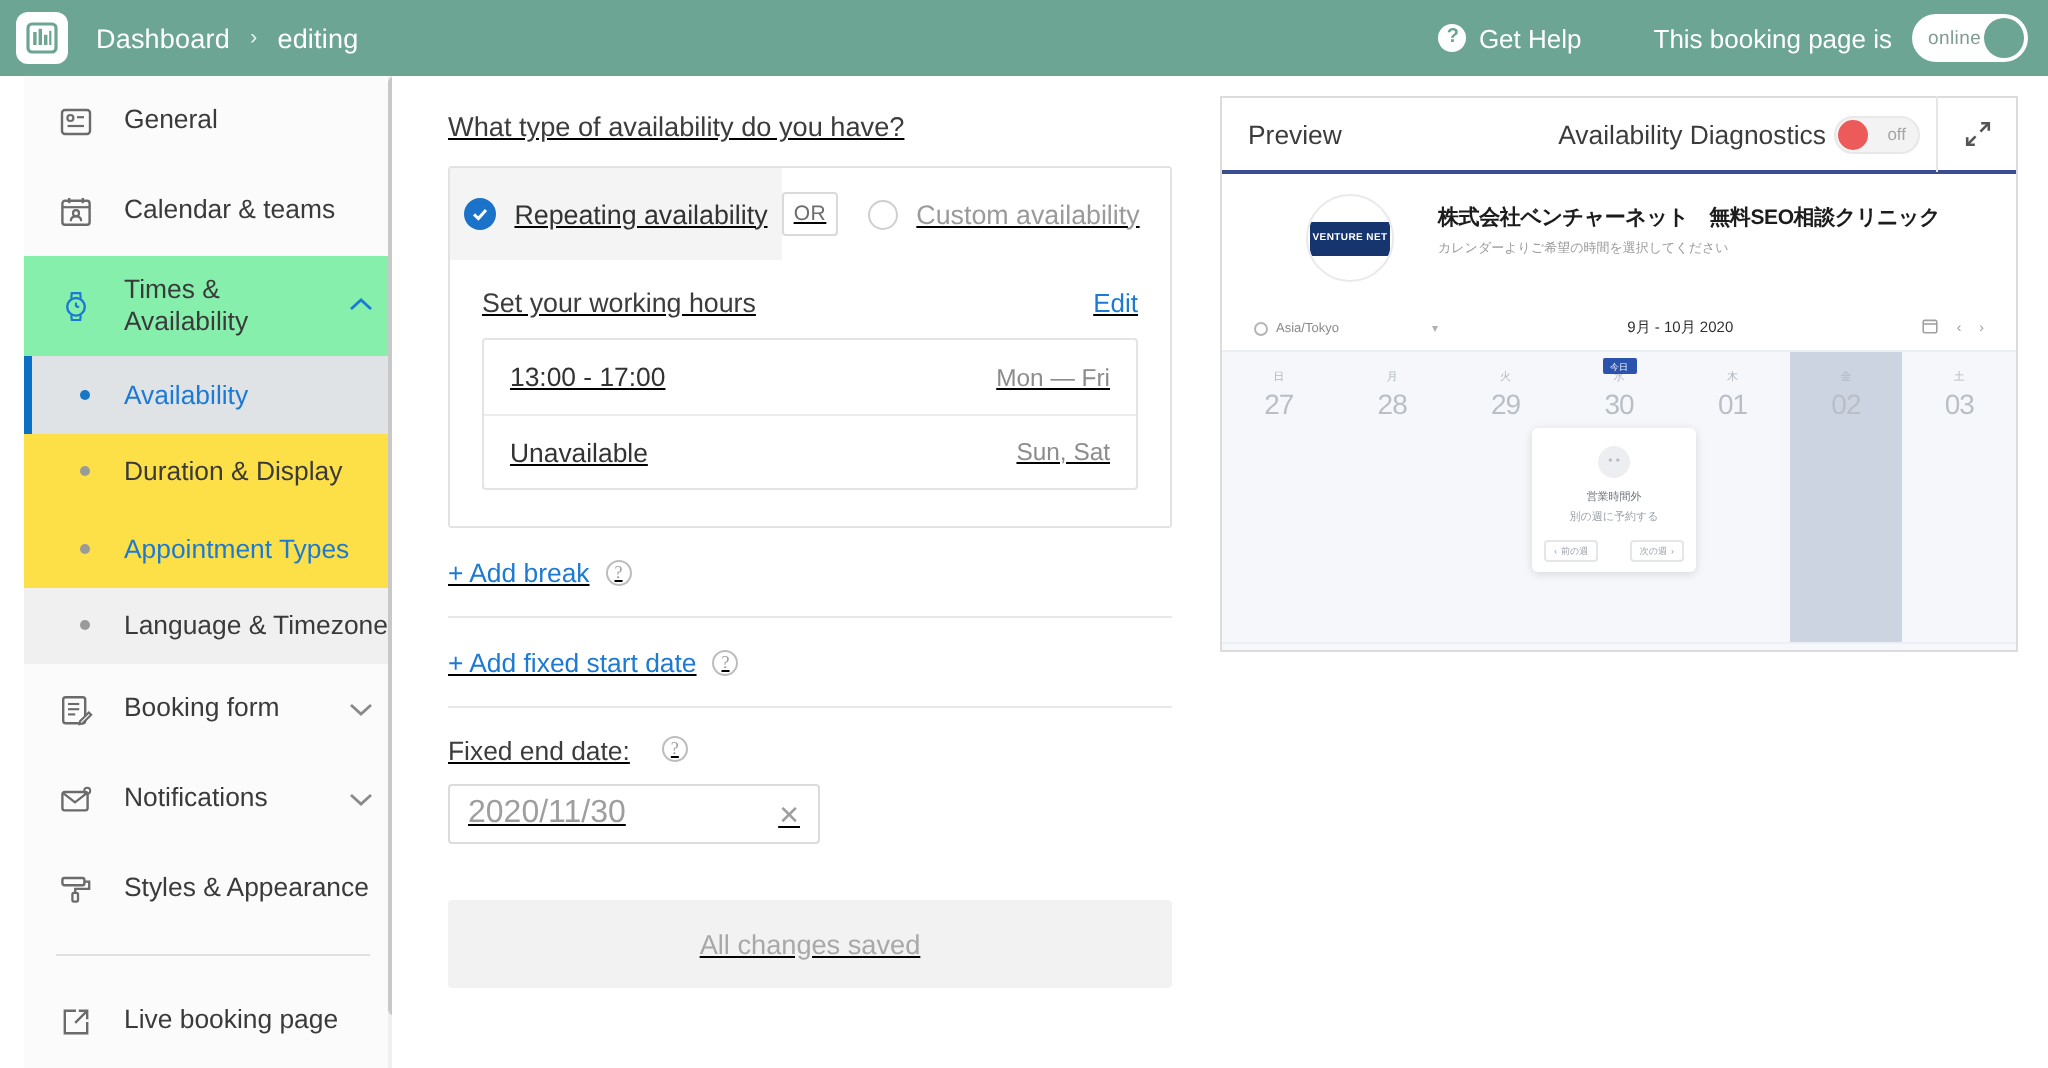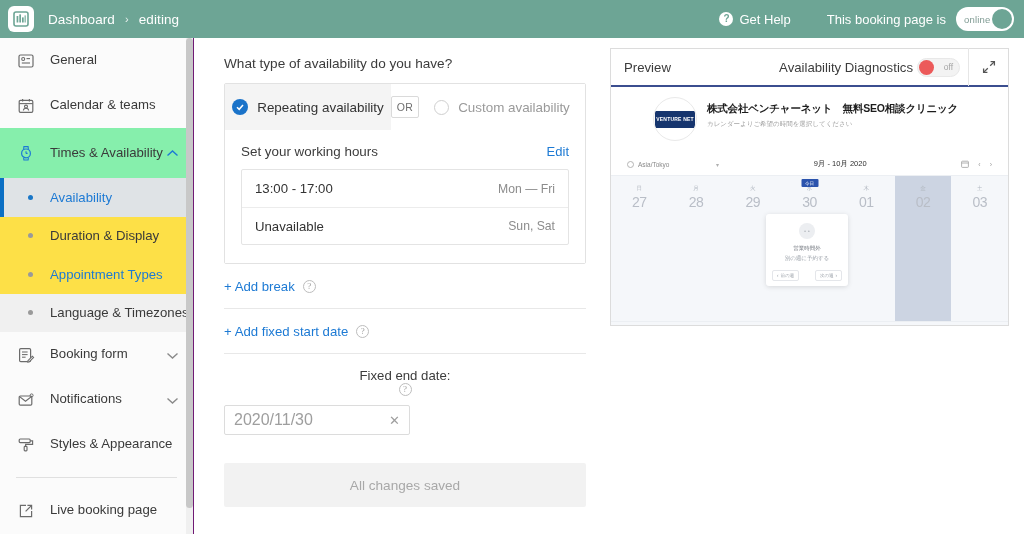--- a/index.html
+++ b/index.html
@@ -51,24 +51,24 @@
     font-size: 9.5px; color: #7f9b93; margin-left: 8px; letter-spacing: .2px;
   }
   .toggle-online .knob {
     position: absolute; right: 2px; top: 2px;
     width: 20px; height: 20px; border-radius: 50%;
     background: #6da595;
   }
 
   
   .sidebar {
-    position: absolute; top: 38px; left: 0;
+    position: absolute; top: 38px; left: 12px;
     width: 194px; height: 496px;
     background: #fbfbfb;
-    border-right: 1px solid #701a75;
+    border-right: 5px solid #701a75;
     overflow: hidden;
   }
   .side-scroll {
     position: absolute; top: 0; right: 0; width: 7px; height: 496px;
     background: #f0f0f0;
   }
   .side-scroll .thumb {
     position: absolute; top: 0; left: 0; width: 7px; height: 470px;
     background: #c8c8c8; border-radius: 4px;
   }
@@ -107,20 +107,21 @@
   .nav-divider {
     height: 1px; background: #e0e0e0; margin: 10px 16px 10px 16px;
   }
 
   
   .main {
     position: absolute; top: 38px; left: 196px;
     width: 414px; height: 496px;
     background: #ffffff;
     padding: 18px 24px 0 28px;
+    text-decoration: underline;
   }
   .section-q { font-size: 13.6px; color: #3c3c3c; margin-bottom: 12px; }
 
   .choice-card {
     border: 1px solid #e2e2e2; border-radius: 2px;
     background: #ffffff;
   }
   .choice-tabs { display: flex; height: 46px; }
   .choice-tab {
     flex: 1; display: flex; align-items: center; justify-content: center;
@@ -166,22 +167,22 @@
   }
   .add-row:first-of-type { border-top: 1px solid #e8e8e8; }
   .qmark {
     width: 13px; height: 13px; border-radius: 50%;
     border: 1px solid #bdbdbd; color: #9e9e9e;
     font-size: 9px; line-height: 11px; text-align: center;
     flex: none; font-family: "Liberation Serif", serif;
   }
   .fed-wrap { padding-top: 14px; }
   .fed-label {
-    display: flex; align-items: center; gap: 0;
-    font-size: 13.2px; color: #3c3c3c; margin-bottom: 9px; flex-direction: column;
+    display: flex; gap: 16px;
+    font-size: 13.2px; color: #3c3c3c; margin-bottom: 9px;
   }
   .fed-input {
     width: 186px; height: 30px;
     border: 1px solid #dcdcdc; border-radius: 2px;
     display: flex; align-items: center; padding: 0 9px;
     background: #fff;
   }
   .fed-input .val { font-size: 16px; color: #9e9e9e; }
   .fed-input .clr { margin-left: auto; color: #9e9e9e; font-size: 13px; cursor: pointer; }
 
@@ -231,21 +232,21 @@
     border: 1px solid #e9e9e9; background:#fff;
     display:flex; align-items:center; justify-content:center; flex:none;
     overflow: hidden;
   }
   .pv-avatar .badge {
     width: 40px; height: 17px; background: #16356e;
     display: flex; align-items: center; justify-content: center;
     color: #fff; font-size: 5px; letter-spacing: .2px; font-weight: bold;
     border-radius: 1px;
   }
-  .pv-brandtxt { margin-left: 10px; padding-top: 5px; }
+  .pv-brandtxt { margin-left: 22px; padding-top: 5px; }
   .pv-bt-title { font-size: 10.5px; color: #1c1c1c; font-weight: bold; letter-spacing:-.2px; }
   .pv-bt-sub { font-size: 6.5px; color: #9b9b9b; margin-top: 4px; }
   .pv-ctrlrow {
     display: flex; align-items: center;
     padding: 0 16px; height: 22px; margin-top: 12px;
     font-size: 6.5px; color: #8a8a8a;
   }
   .pv-tz { display: flex; align-items: center; gap: 4px; width: 92px; }
   .pv-globe { width: 7px; height: 7px; border-radius: 50%; border: 1px solid #b5b5b5; }
   .pv-caret { margin-left: auto; font-size: 6px; color: #b0b0b0; }

